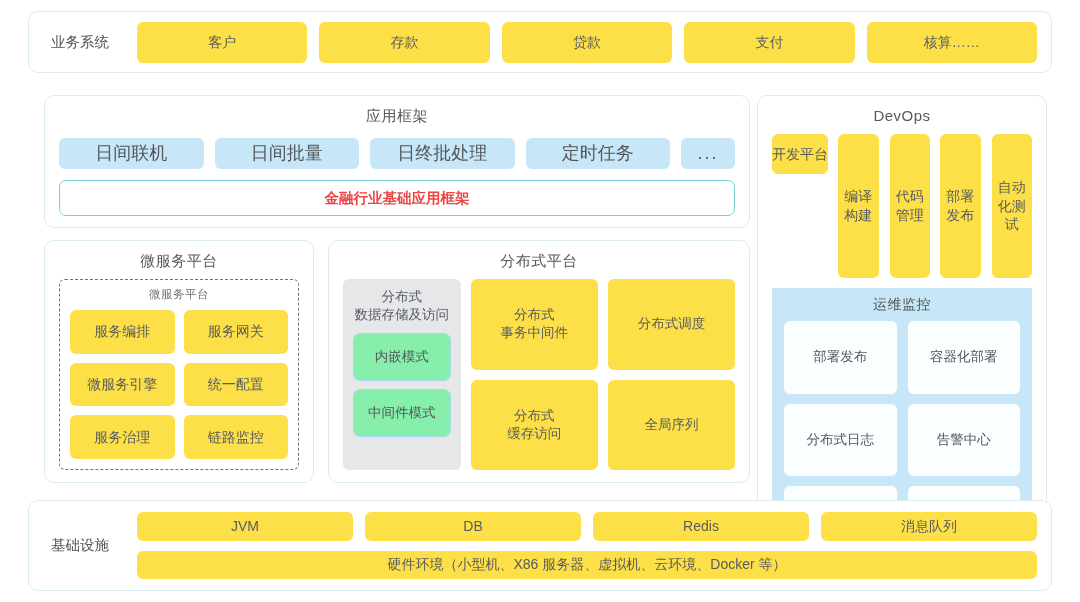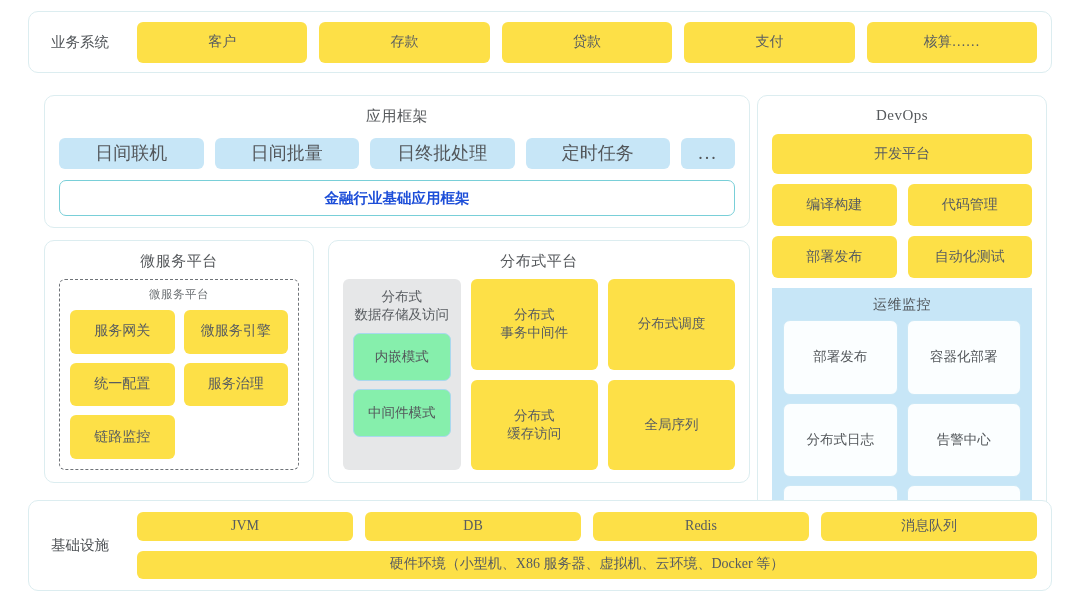--- a/index.html
+++ b/index.html
@@ -4,21 +4,21 @@
 <style>
   * { box-sizing: border-box; margin: 0; padding: 0; }
   html, body {
     width: 1080px; height: 602px;
     background: #ffffff;
     font-family: "Liberation Sans", "DejaVu Sans", sans-serif;
     color: #555a5e;
     overflow: hidden;
   }
 
-  .page { position: relative; width: 1080px; height: 602px; padding: 12px; font-family: Liberation Serif, serif; }
+  .page { position: relative; width: 1080px; height: 602px; padding: 12px; }
 
   
   .outer-panel {
     position: absolute;
     border: 1px solid #dcedf0;
     border-radius: 10px;
     background: #ffffff;
   }
   .inner-panel {
     position: absolute;
@@ -82,21 +82,21 @@
     position: absolute; left: 14px; top: 42px; right: 14px; height: 31px;
     display: flex; gap: 11px;
   }
   #app-framework .tag-row .tile { flex: 1; font-size: 18px; }
   #app-framework .tag-row .tile.dots { flex: 0 0 54px; letter-spacing: 2px; }
   #app-framework .framework-bar {
     position: absolute; left: 14px; top: 84px; right: 14px; height: 36px;
     border: 1px solid #79cfd8; border-radius: 7px;
     background: #ffffff;
     display: flex; align-items: center; justify-content: center;
-    font-size: 14.5px; font-weight: bold; color: #1d4ed8;
+    font-size: 14.5px; font-weight: bold; color: #ef4444;
   }
 
   
   #microservice { left: 44px; top: 240px; width: 270px; height: 243px; }
   #microservice .panel-title { margin-top: 11px; }
   #ms-dashed {
     position: absolute; left: 14px; top: 38px; right: 14px; bottom: 12px;
     border: 1px dashed #6f7378; border-radius: 6px;
   }
   #ms-dashed .panel-title.small { margin-top: 7px; }
@@ -132,21 +132,21 @@
     display: grid; grid-template-columns: 1fr 1fr; grid-template-rows: 1fr 1fr;
     gap: 10px;
   }
   #dist-right .tile { font-size: 13.5px; }
 
   
   #devops { left: 757px; top: 95px; width: 290px; height: 489px; }
   #devops .panel-title { margin-top: 11px; }
   #devops-top {
     position: absolute; left: 14px; top: 38px; right: 14px; height: 144px;
-    display: flex; flex-direction: column; gap: 10px;
+    display: flex; flex-direction: row; gap: 10px;
   }
   #devops-top .full { height: 40px; }
   #devops-top .pair { display: flex; gap: 11px; flex: 1; }
   #devops-top .pair .tile { flex: 1; }
   #ops-monitor {
     position: absolute; left: 14px; top: 192px; right: 14px; bottom: 12px;
     background: #c7e6f7; border-radius: 0;
   }
   #ops-monitor .panel-title { margin-top: 8px; color: #50555a; font-size: 14px; }
   #ops-grid {
@@ -197,20 +197,21 @@
       <div class="tile blue dots">...</div>
     </div>
     <div class="framework-bar">金融行业基础应用框架</div>
   </div>
 
   <div class="inner-panel" id="microservice">
     <div class="panel-title">微服务平台</div>
     <div id="ms-dashed">
       <div class="panel-title small">微服务平台</div>
       <div id="ms-grid">
+        <div class="tile">服务编排</div>
         <div class="tile">服务网关</div>
         <div class="tile">微服务引擎</div>
         <div class="tile">统一配置</div>
         <div class="tile">服务治理</div>
         <div class="tile">链路监控</div>
       </div>
     </div>
   </div>
 
   <div class="inner-panel" id="distributed">

